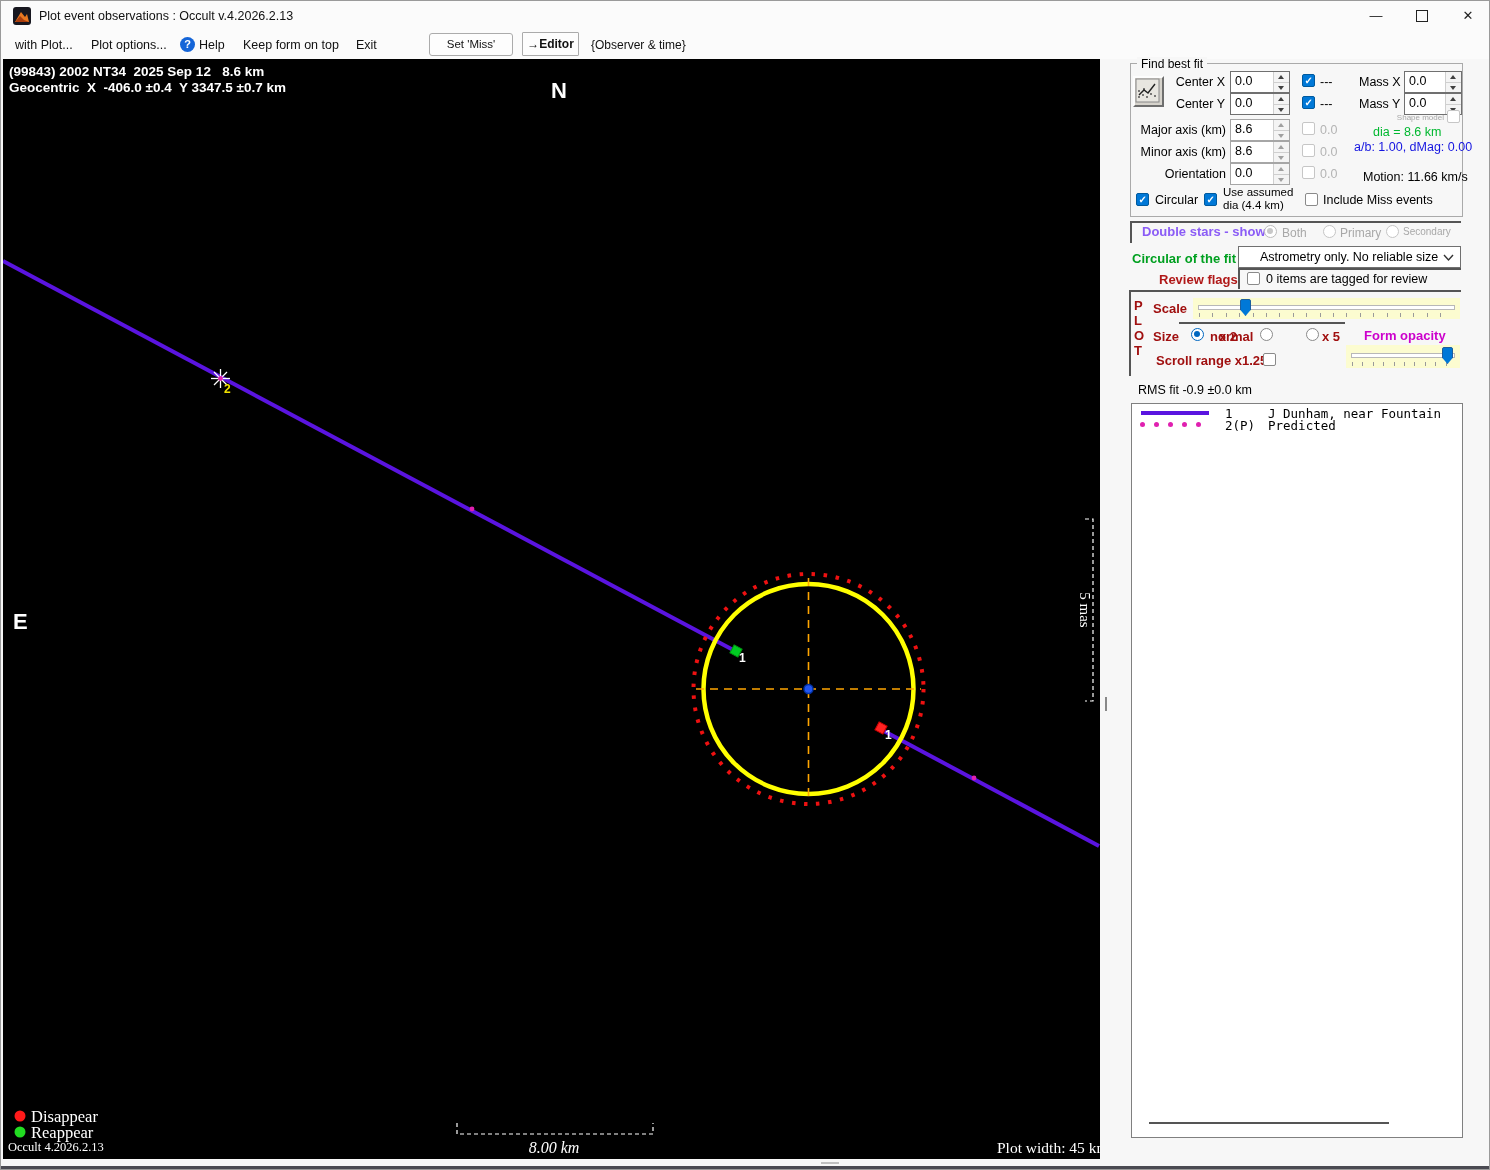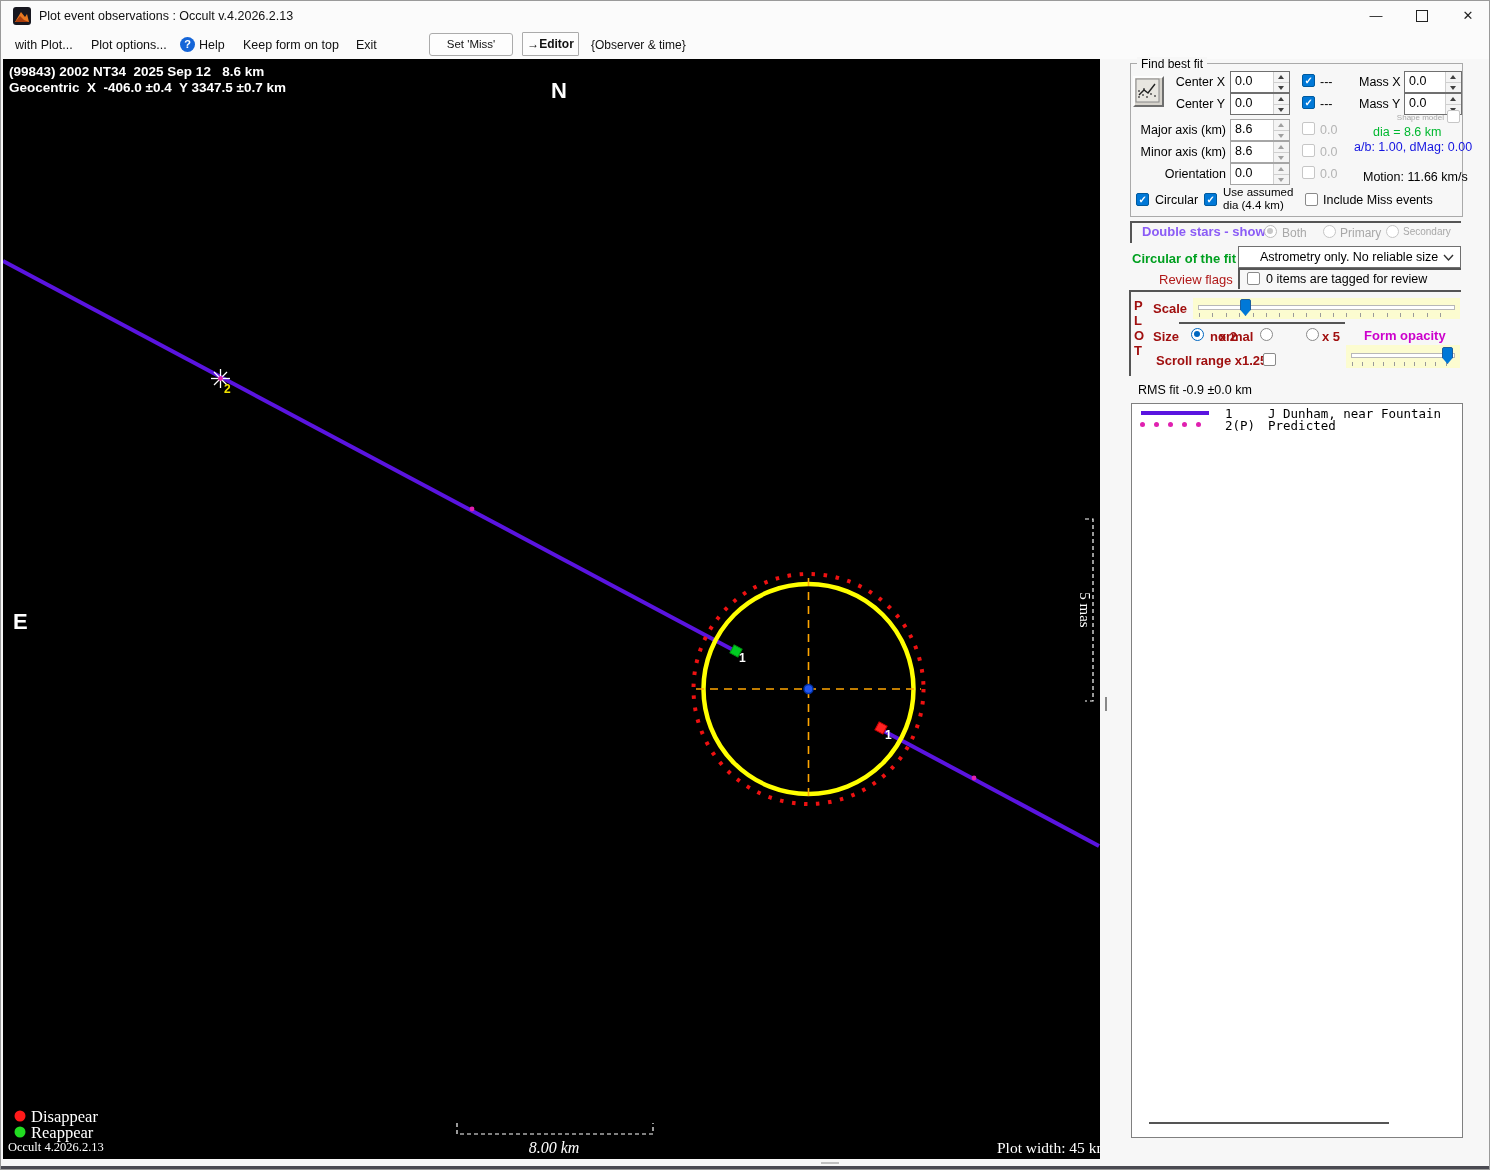--- a/index.html
+++ b/index.html
@@ -256,21 +256,21 @@
   <span class="lbl" style="left:1131px;top:250px;font-weight:bold;font-size:13px;color:#00a020">Circular of the fit</span>
   <div class="select" style="left:1237px;top:245px;width:223px;height:22px">
     <span class="sval">Astrometry only. No reliable size</span>
     <svg style="position:absolute;right:6px;top:7px" width="11" height="8">
         <polyline points="1,1 5.5,6 10,1" fill="none" stroke="#333" stroke-width="1.4"></polyline>
       </svg>
   </div>
 
   <div class="bline" style="left:1237px;top:267px;width:223px;height:2px"></div>
   <div class="bline" style="left:1237px;top:267px;width:2px;height:21px"></div>
-  <span class="lbl" style="left:1158px;top:271px;font-weight:normal;font-size:13px;color:#b01818">Review flags</span>
+  <span class="lbl" style="left:1158px;top:271px;font-weight:bold;font-size:13px;color:#b01818">Review flags</span>
   <span class="cb off" style="left:1246px;top:271px"></span>
   <span class="lbl" style="left:1265px;top:271px">0 items are tagged for review</span>
 
   <div class="bline" style="left:1128px;top:289px;width:332px;height:2px"></div>
   <div class="bline" style="left:1128px;top:289px;width:2px;height:86px"></div>
   <span class="lbl drk" style="left:1133px;top:297px">P</span>
   <span class="lbl drk" style="left:1133px;top:312px">L</span>
   <span class="lbl drk" style="left:1133px;top:327px">O</span>
   <span class="lbl drk" style="left:1133px;top:342px">T</span>
 

